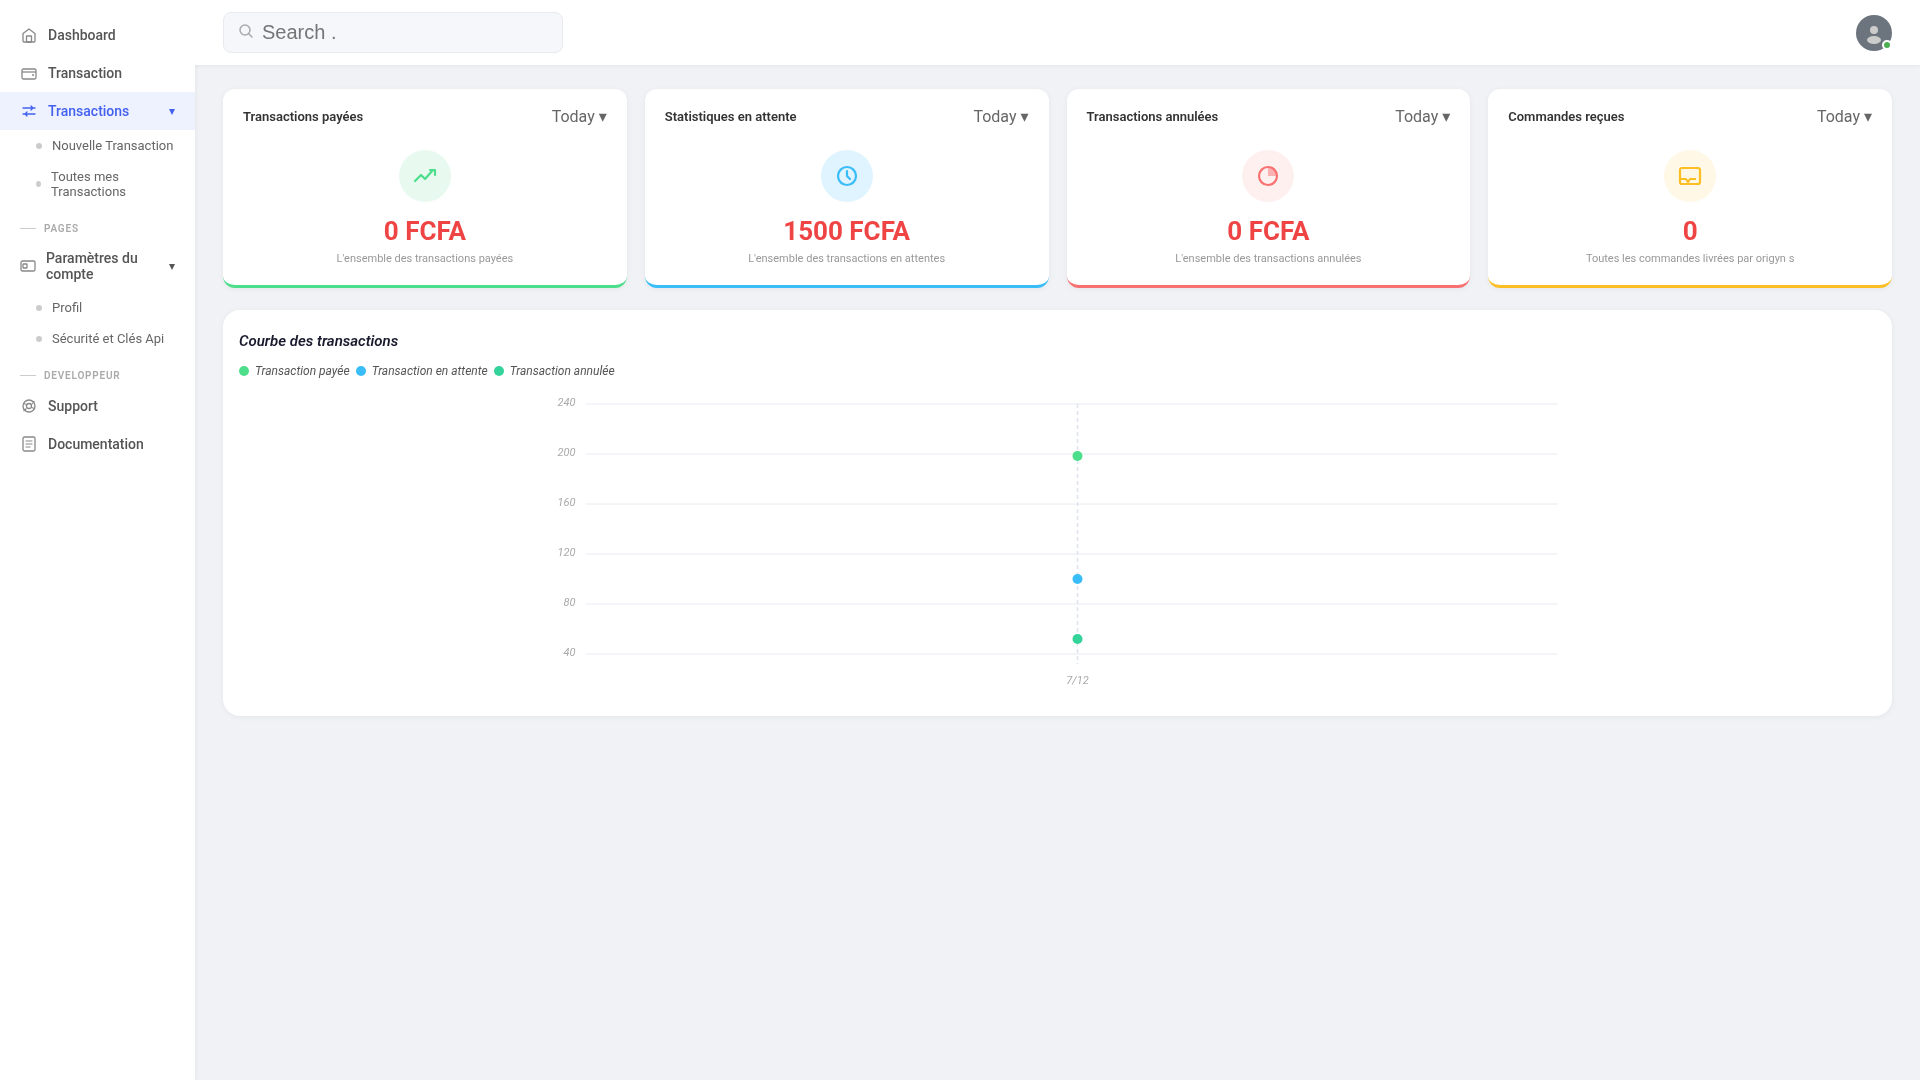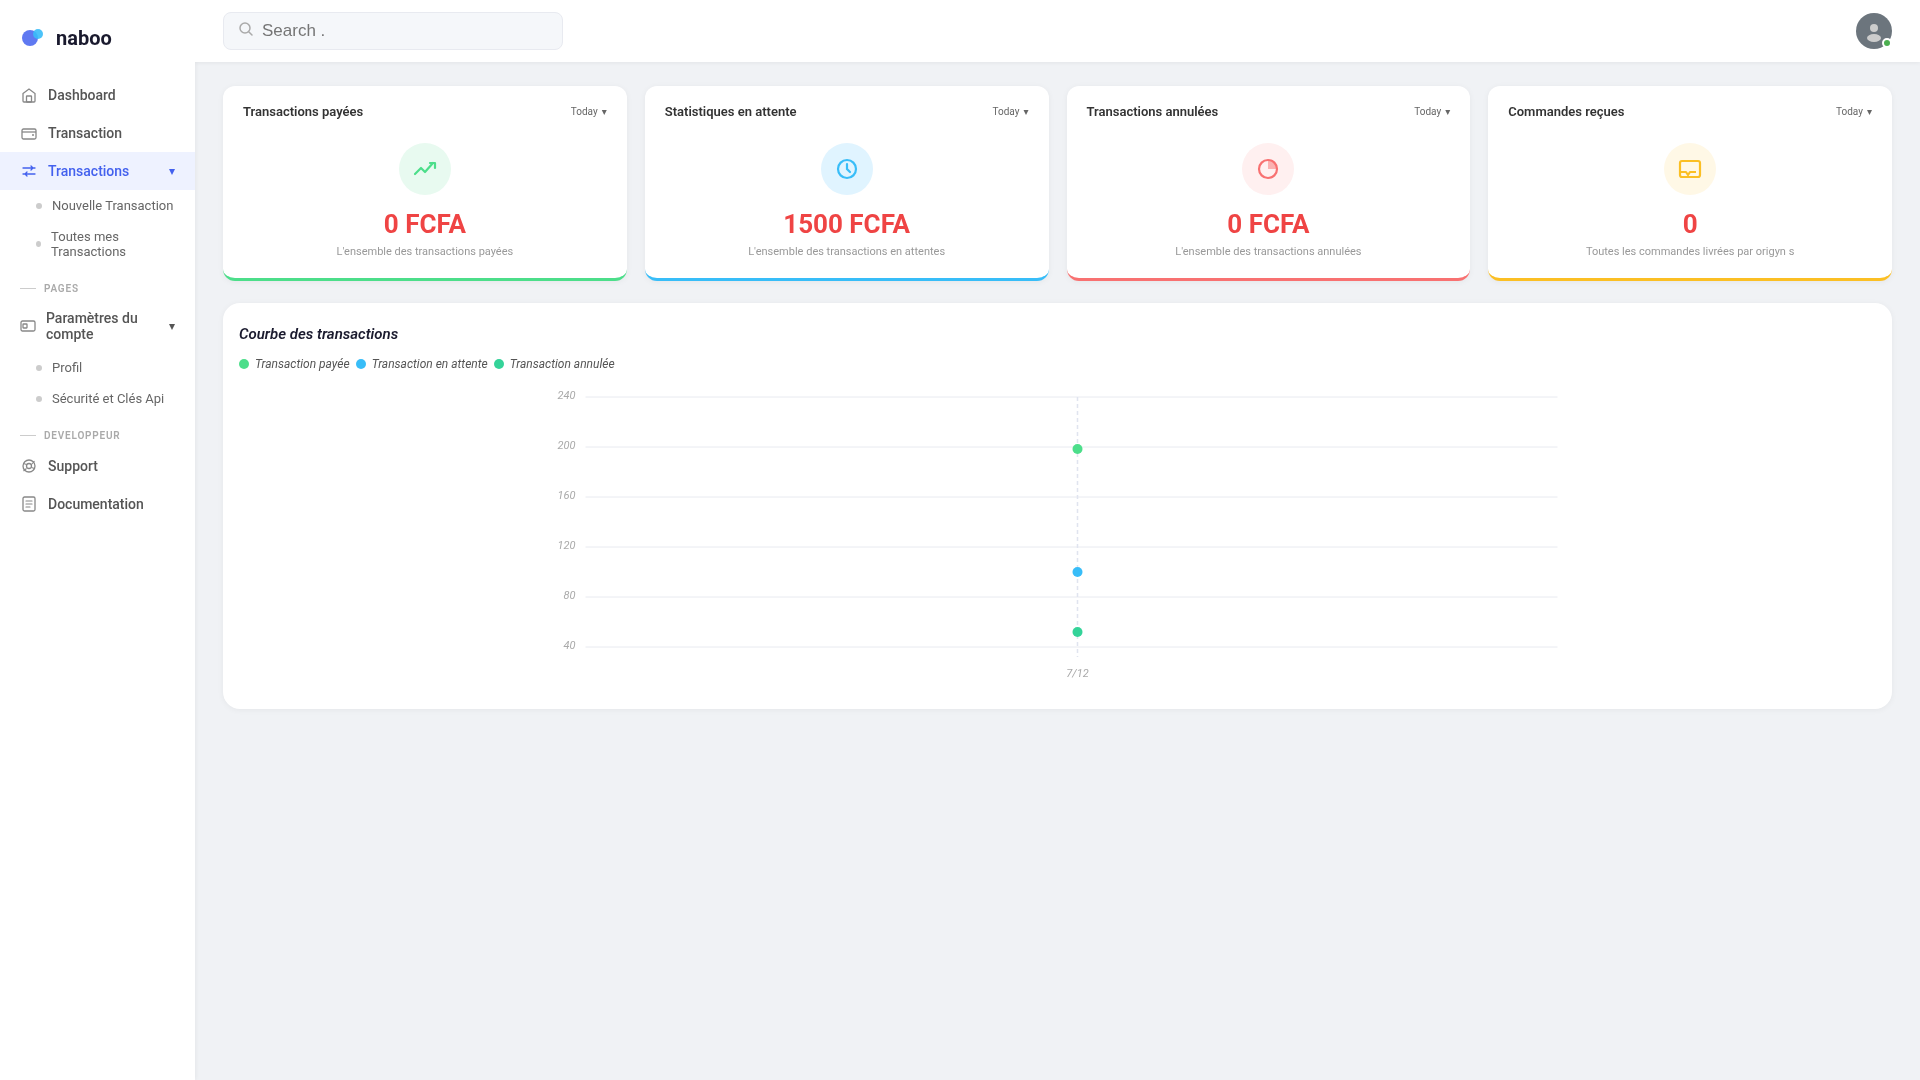--- a/index.html
+++ b/index.html
@@ -123,21 +123,21 @@
       background: #f5f7fa;
       border: 1px solid #e8eaf0;
       border-radius: 8px;
       padding: 8px 14px;
       width: 340px;
     }
     .search-box input {
       border: none;
       background: transparent;
       outline: none;
-      font-size: 17px;
+      font-size: 20px;
       color: #ef4444;
       width: 100%;
     }
     .avatar-wrap {
       position: relative;
     }
     .avatar {
       width: 36px;
       height: 36px;
       border-radius: 50%;
@@ -205,21 +205,21 @@
     }
     .card-title {
       font-size: 13px;
       font-weight: 600;
       color: #333;
     }
     .card-period {
       display: flex;
       align-items: center;
       gap: 4px;
-      font-size: 10px;
+      font-size: 16px;
       color: #666;
       cursor: pointer;
     }
     .card-body {
       display: flex;
       flex-direction: column;
       align-items: center;
       padding: 10px 0 6px;
     }
     .card-icon-wrap {
@@ -286,27 +286,20 @@
     svg.chart-svg {
       width: 100%;
       height: 100%;
     }
     .icon-search { color: #aaa; font-size: 16px; }
   </style>
 </head>
 <body>
 
 <nav class="sidebar">
-  <div class="sidebar-logo">
-    <svg class="logo-icon" viewBox="0 0 28 28">
-      <circle cx="10" cy="14" r="8" fill="#4361ee" opacity="0.85"></circle>
-      <circle cx="18" cy="10" r="5" fill="#38bdf8" opacity="0.9"></circle>
-    </svg>
-    <span class="logo-text">naboo</span>
-  </div>
 
   <div class="nav-item">
     <span class="nav-icon">
       <svg width="16" height="16" viewBox="0 0 16 16" fill="none">
         <path d="M2 6.5L8 2l6 4.5V14a1 1 0 01-1 1H3a1 1 0 01-1-1V6.5z" stroke="#888" stroke-width="1.3" fill="none"></path>
         <rect x="5.5" y="9" width="5" height="6" rx="0.5" stroke="#888" stroke-width="1.3" fill="none"></rect>
       </svg>
     </span>
     <span>Dashboard</span>
   </div>

